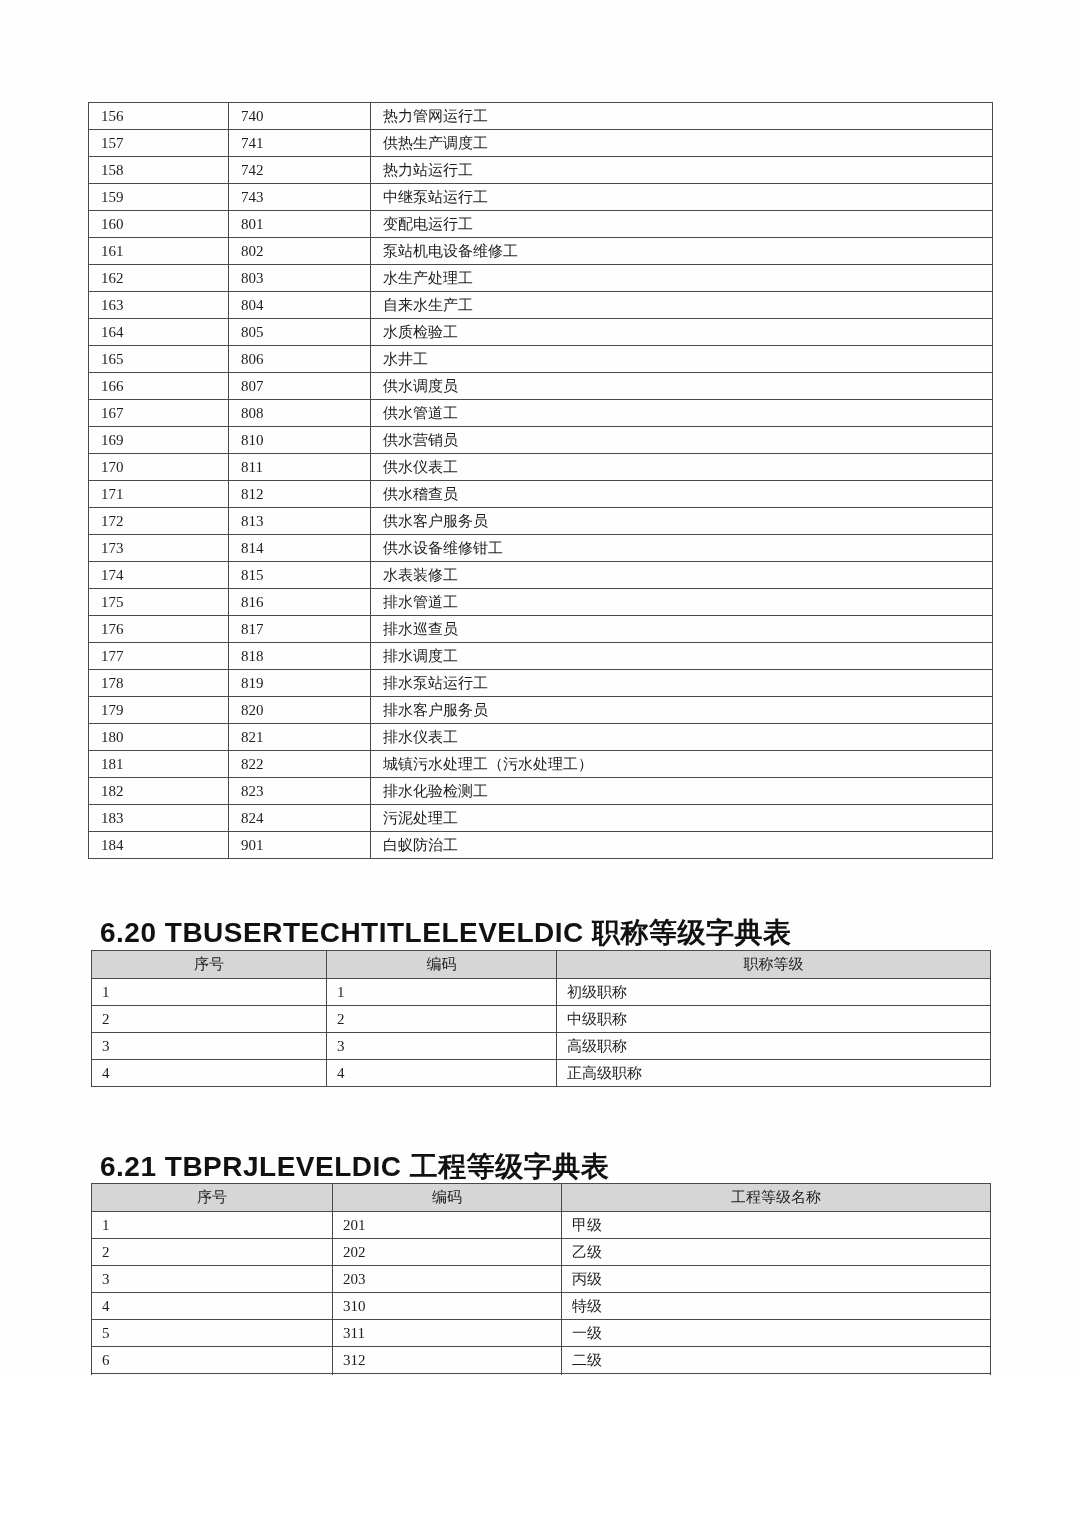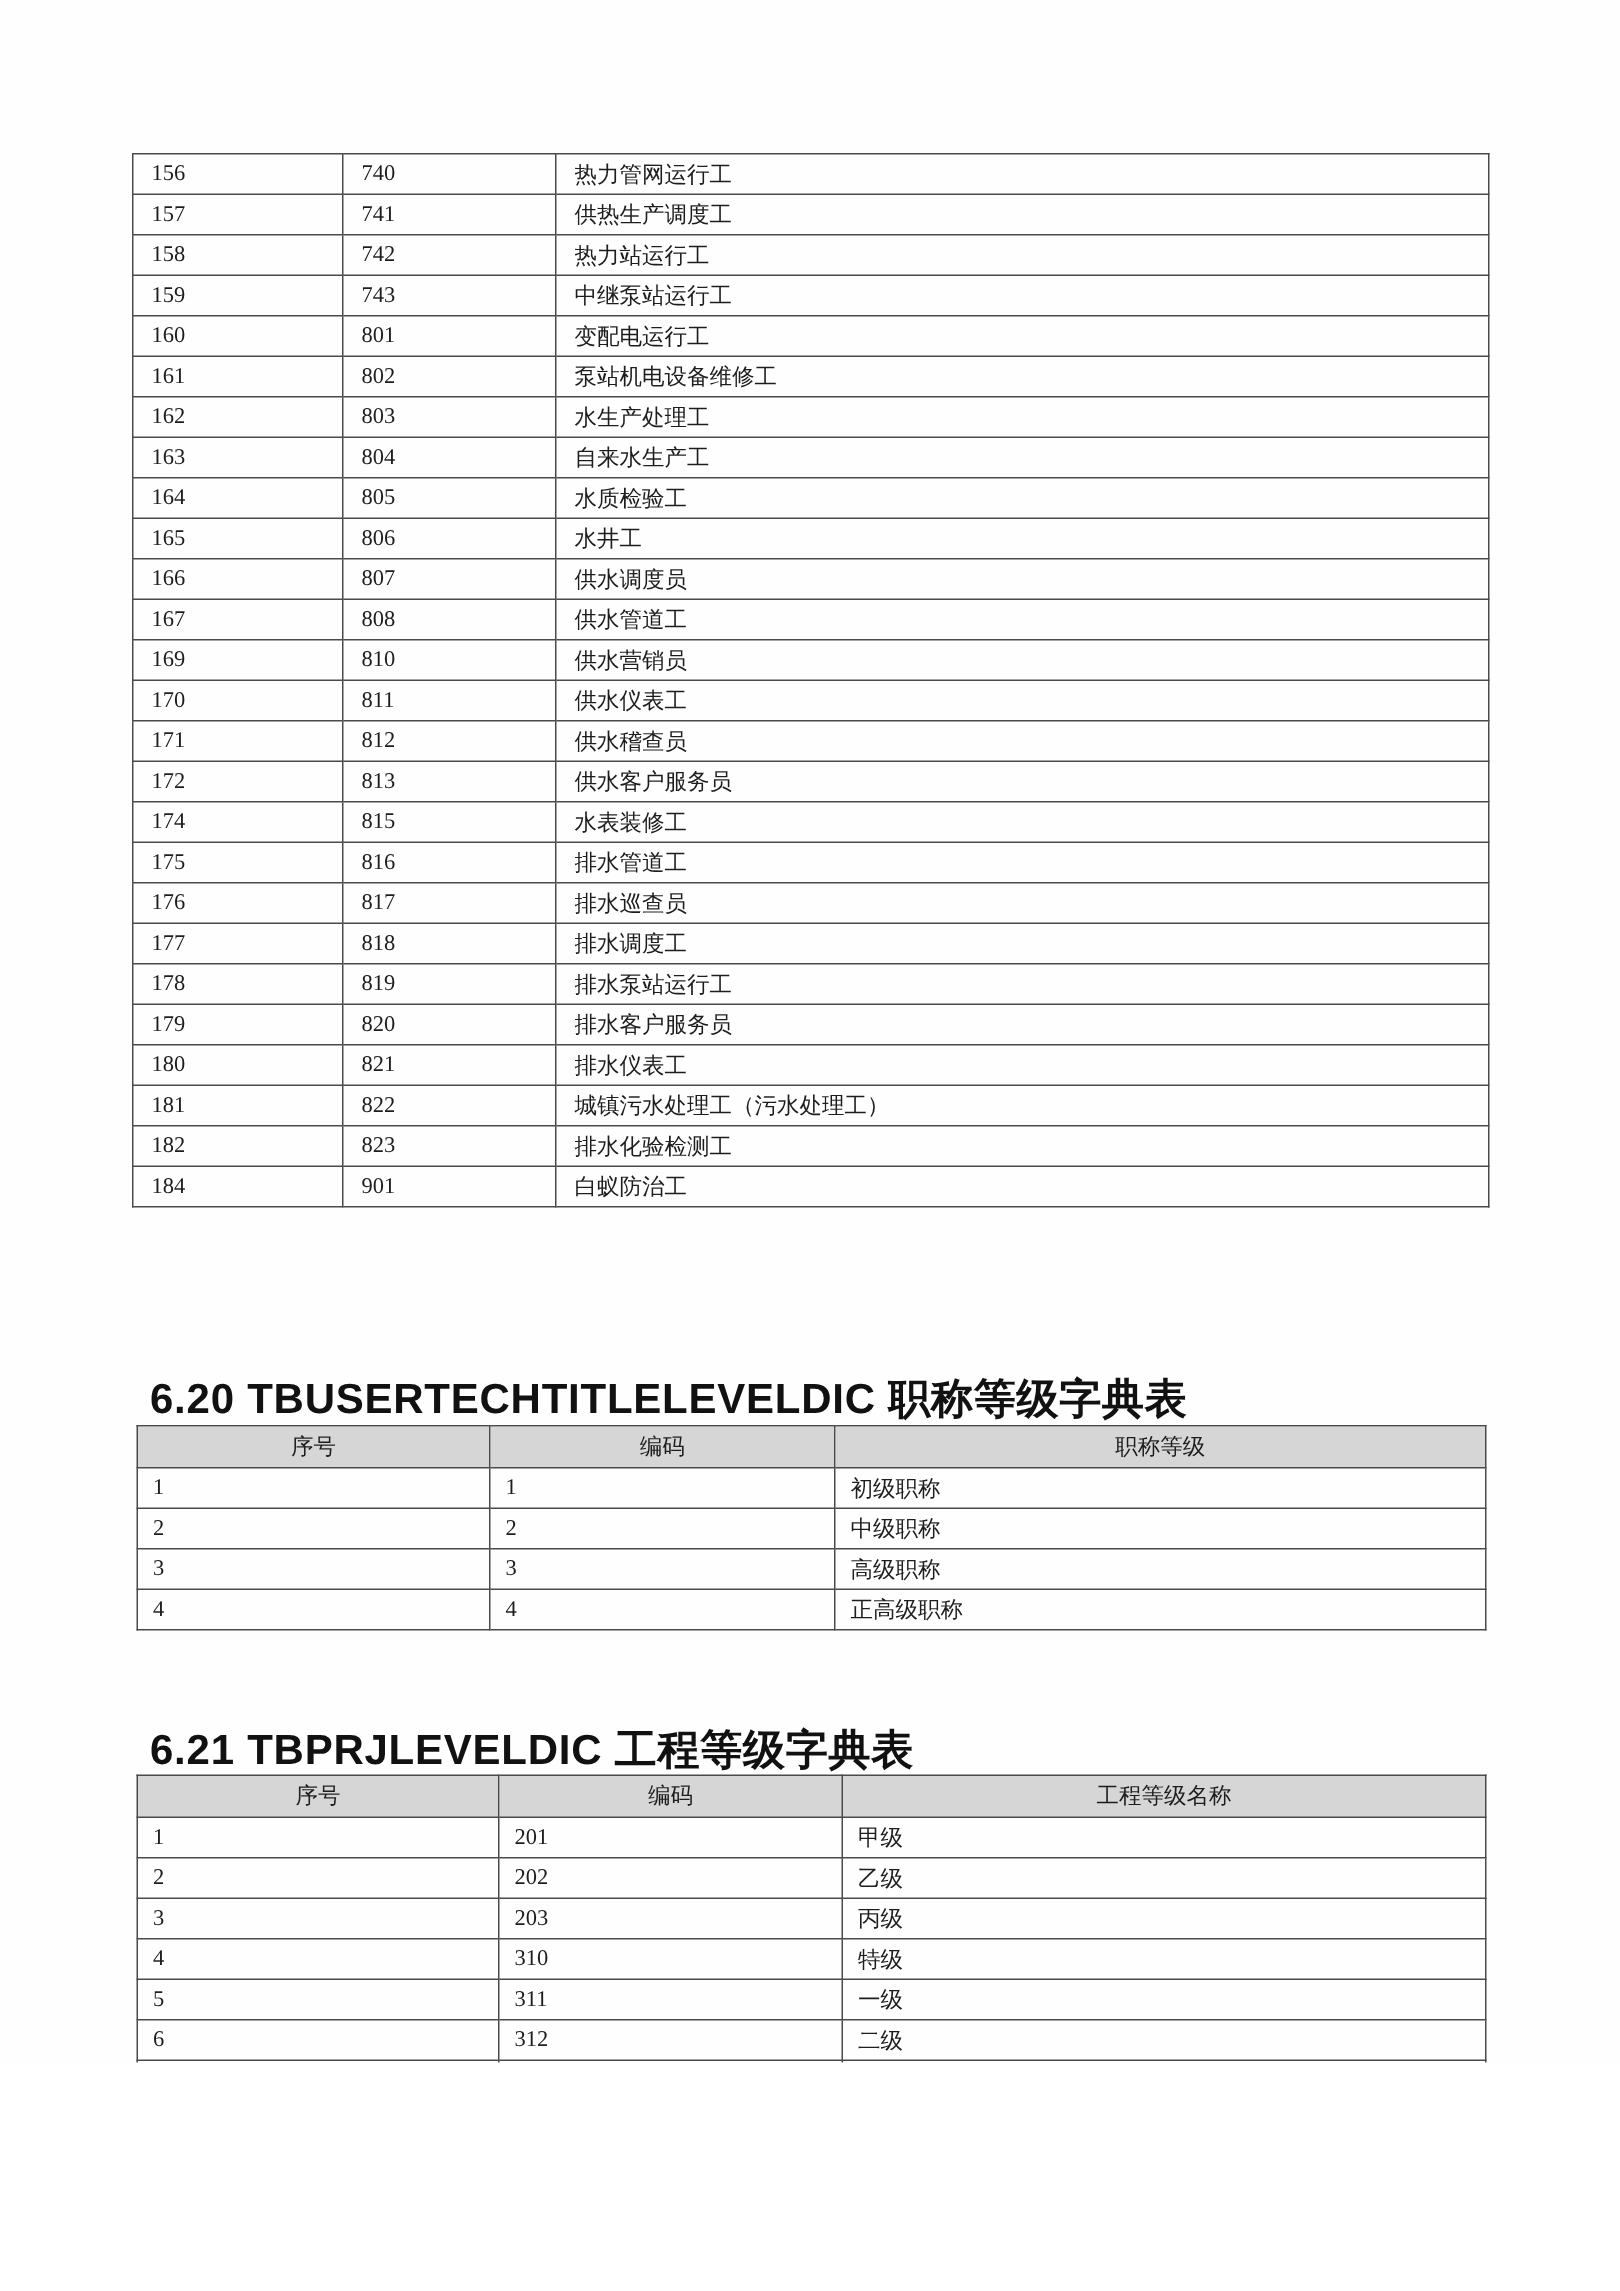--- a/index.html
+++ b/index.html
@@ -169,20 +169,25 @@
           <td>171</td>
           <td>812</td>
           <td>供水稽查员</td>
         </tr>
         <tr>
           <td>172</td>
           <td>813</td>
           <td>供水客户服务员</td>
         </tr>
         <tr>
+          <td>173</td>
+          <td>814</td>
+          <td>供水设备维修钳工</td>
+        </tr>
+        <tr>
           <td>174</td>
           <td>815</td>
           <td>水表装修工</td>
         </tr>
         <tr>
           <td>175</td>
           <td>816</td>
           <td>排水管道工</td>
         </tr>
         <tr>
@@ -212,20 +217,25 @@
         </tr>
         <tr>
           <td>181</td>
           <td>822</td>
           <td>城镇污水处理工（污水处理工）</td>
         </tr>
         <tr>
           <td>182</td>
           <td>823</td>
           <td>排水化验检测工</td>
+        </tr>
+        <tr>
+          <td>183</td>
+          <td>824</td>
+          <td>污泥处理工</td>
         </tr>
         <tr>
           <td>184</td>
           <td>901</td>
           <td>白蚁防治工</td>
         </tr>
       </tbody>
   </table>
 
   <div class="section-heading heading-620">6.20 TBUSERTECHTITLELEVELDIC 职称等级字典表</div>

